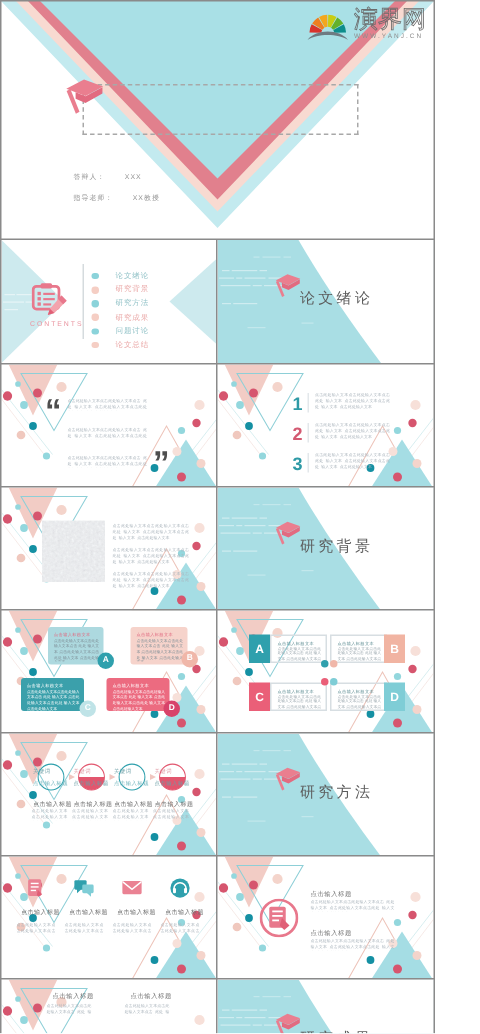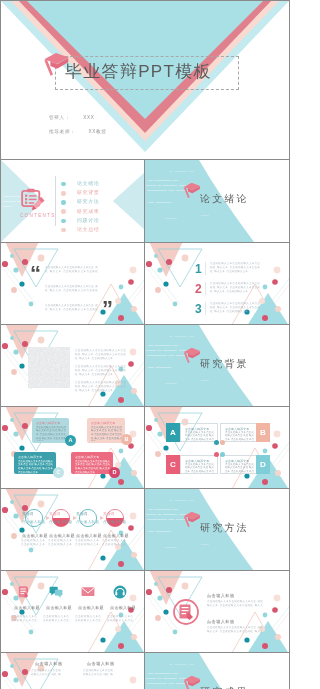--- a/index.html
+++ b/index.html
@@ -79,24 +79,42 @@
       <polygon points="10,0 28,0 145,117 262,0 280,0 145,141" fill="#f8dad1"></polygon>
       <polygon points="18,0 28,0 145,117 262,0 272,0 145,133" fill="#e1808d"></polygon>
       <polygon points="26,0 264,0 145,119" fill="#a9e0e6"></polygon>
     </svg>
     <svg class="abs" style="left:43px;top:52px;z-index:5" width="27" height="34" viewBox="0 0 27 34">
       <polygon points="13,1 25.8,5.6 14,12 1.2,7.2" fill="#ea7e8f"></polygon>
       <path d="M7.4,9.5 L14,12.2 L25.3,6.1 L25.3,10.3 L14,16.7 L7.4,13.9 Z" fill="#e26b80"></path>
       <path d="M1.4,8.6 L3.9,7.4 L10,22.5 L7.6,23.8 Z" fill="#ea7e8f"></path>
     </svg>
     <div class="title-box"></div>
-    <div class="title-main">毕业答辩PPT模板</div>
     <div class="sub1"><span>答辩人：</span><span class="subv">XXX</span></div>
     <div class="sub2"><span>指导老师：</span><span class="subv">XX教授</span></div>
 
+    <div class="logo">
+      <svg width="86" height="28" viewBox="0 0 86 28">
+        <g transform="translate(4,4)">
+          <g>
+            <path d="M1.30,16.68 A12.2,12.2 0 0 1 2.78,11.18 L9.81,15.00 A4.2,4.2 0 0 0 9.30,16.89 Z" fill="#d8342d"></path>
+            <path d="M3.10,10.63 A12.2,12.2 0 0 1 7.13,6.60 L11.31,13.42 A4.2,4.2 0 0 0 9.92,14.81 Z" fill="#ee7f21"></path>
+            <path d="M7.68,6.28 A12.2,12.2 0 0 1 13.18,4.80 L13.39,12.80 A4.2,4.2 0 0 0 11.50,13.31 Z" fill="#f3a71d"></path>
+            <path d="M13.82,4.80 A12.2,12.2 0 0 1 19.32,6.28 L15.50,13.31 A4.2,4.2 0 0 0 13.61,12.80 Z" fill="#c8cd12"></path>
+            <path d="M19.87,6.60 A12.2,12.2 0 0 1 23.90,10.63 L17.08,14.81 A4.2,4.2 0 0 0 15.69,13.42 Z" fill="#63b12b"></path>
+            <path d="M24.22,11.18 A12.2,12.2 0 0 1 25.70,16.68 L17.70,16.89 A4.2,4.2 0 0 0 17.19,15.00 Z" fill="#0d8d8b"></path>
+          </g>
+          <path d="M0,21.6 C6,14.2 21,14.2 27,21.6 C20.5,17.2 6.5,17.2 0,21.6 Z" fill="#6e7b82"></path>
+        </g>
+      </svg>
+      <svg class="logo-brand" width="50" height="17" viewBox="0 0 50 17">
+          <text x="0" y="14">演界网</text>
+        </svg>
+      <div class="logo-url">WWW.YANJ.CN</div>
+    </div>
   </div>
 
   <div class="hr" style="top:159px"></div>
   <div class="hr" style="top:242px"></div>
   <div class="hr" style="top:324px"></div>
   <div class="hr" style="top:406px"></div>
   <div class="hr" style="top:488px"></div>
   <div class="hr" style="top:570px"></div>
   <div class="hr" style="top:652px"></div>
   <div class="vr" style="left:144px;top:160px;height:529px"></div>

